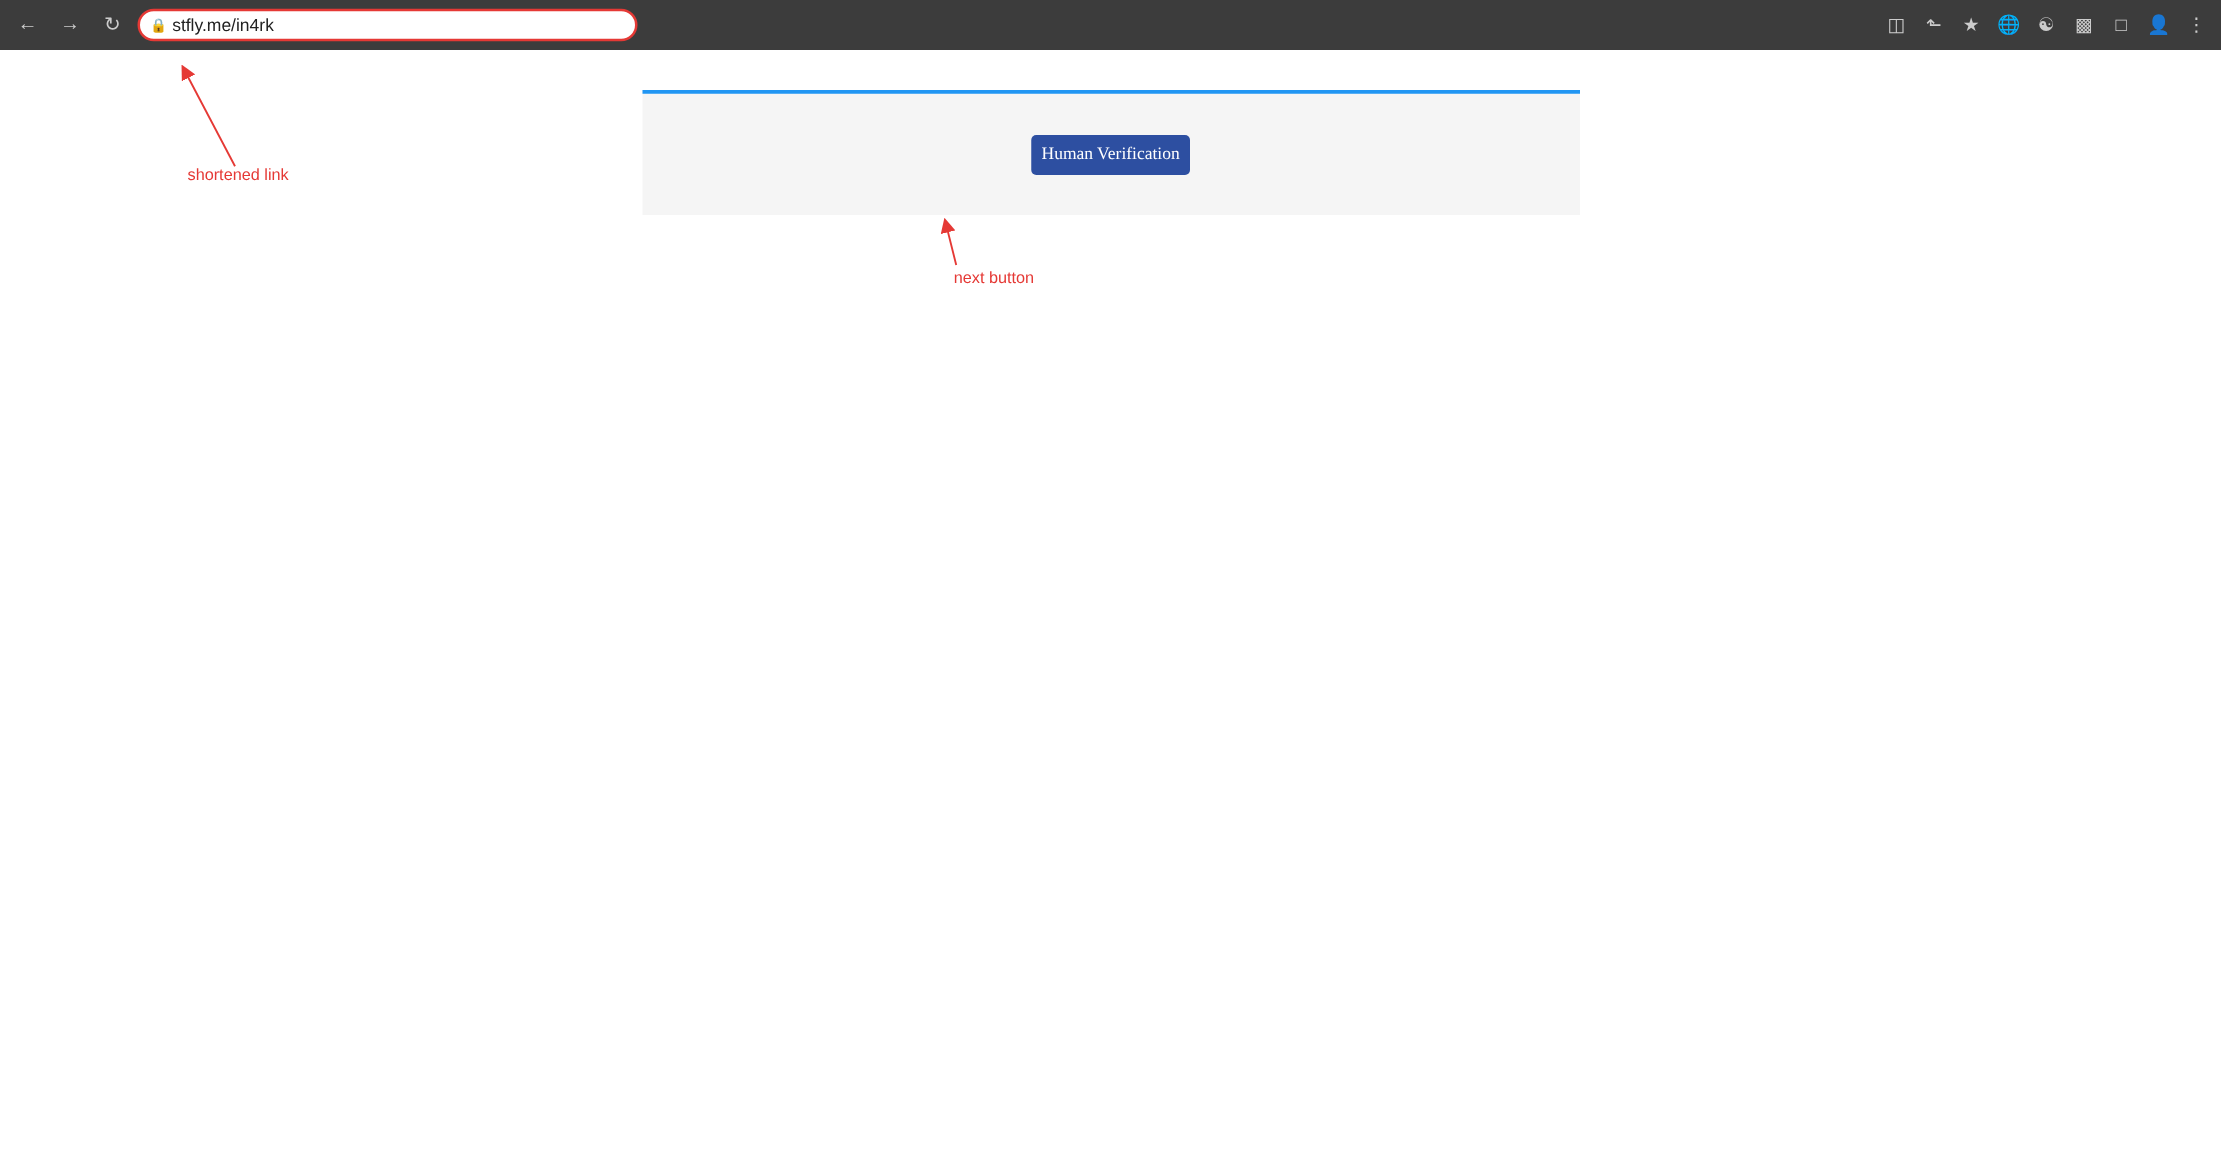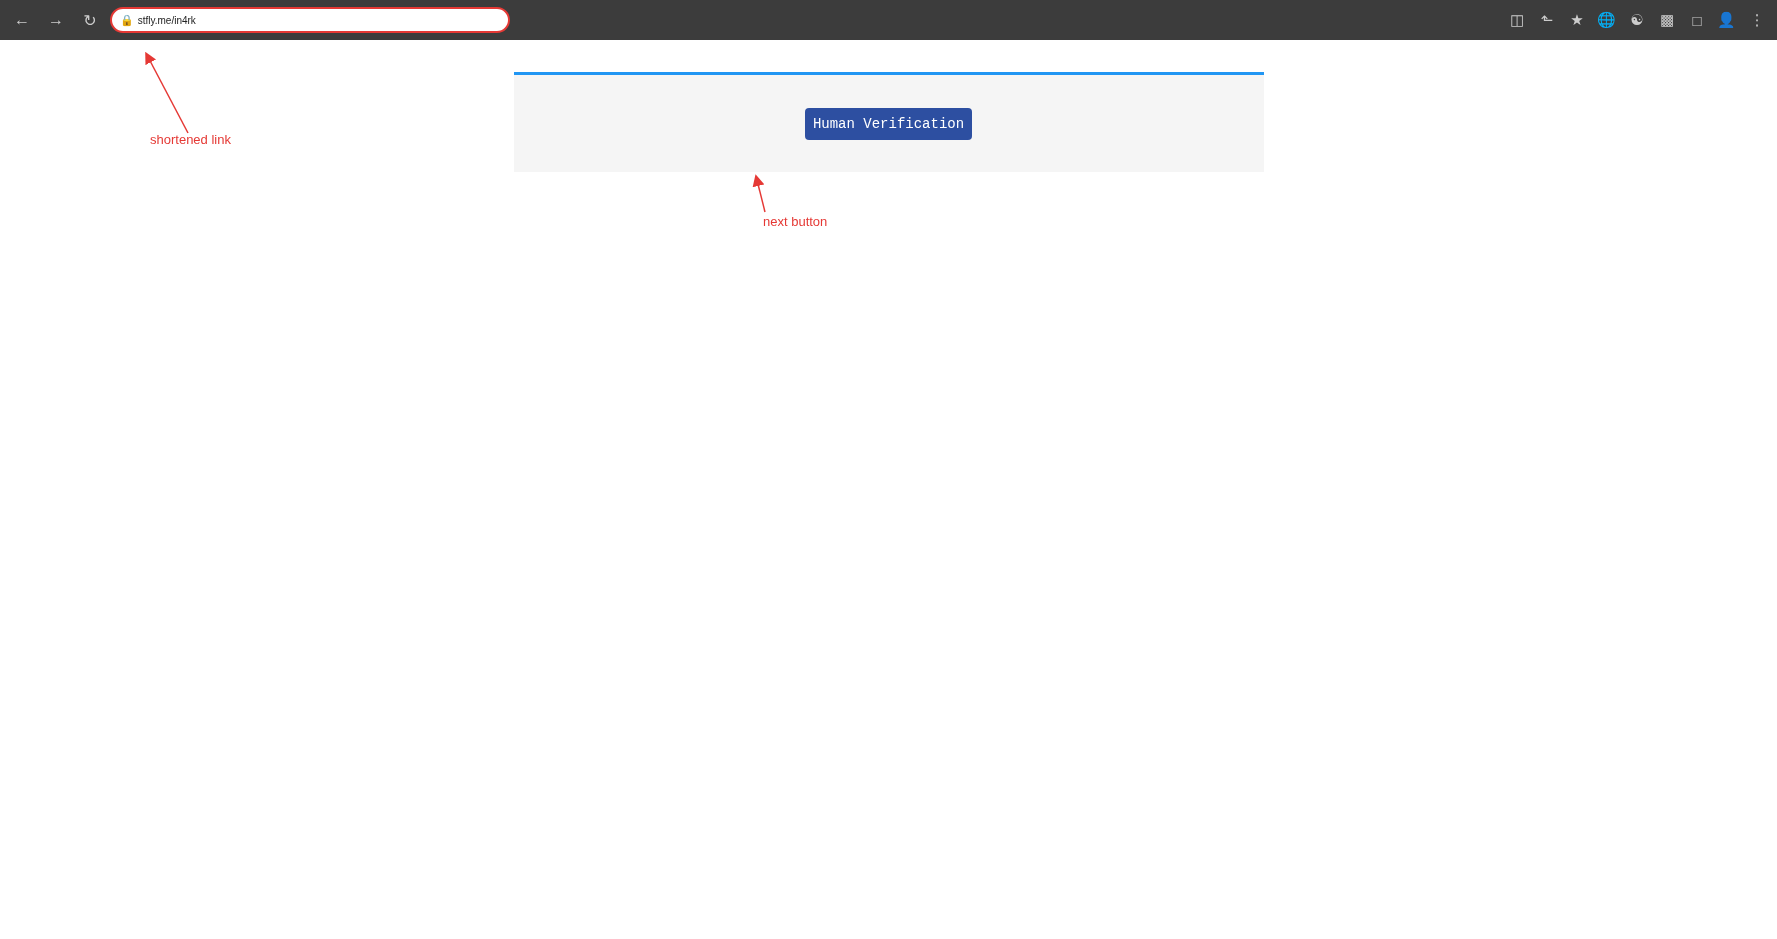--- a/index.html
+++ b/index.html
@@ -36,21 +36,21 @@
       border-radius: 14px;
       height: 26px;
       padding: 0 8px;
       gap: 4px;
     }
     .lock-icon {
       color: #555;
       font-size: 11px;
     }
     .address-text {
-      font-size: 10px;
+      font-size: 14px;
       color: #222;
       white-space: nowrap;
       overflow: hidden;
       text-align: right;
     }
     .toolbar-right {
       margin-left: auto;
       display: flex;
       align-items: center;
       gap: 6px;
@@ -79,21 +79,21 @@
     }
 
     .human-verification-btn {
       background: #2d4fa1;
       color: #fff;
       border: none;
       border-radius: 4px;
       padding: 8px 8px;
       font-size: 14px;
       cursor: pointer;
-      font-family: Liberation Mono, monospace;
+      font-family: Liberation Serif, serif;
     }
     
     .arrows-overlay {
       position: absolute;
       top: 0;
       left: 0;
       width: 100%;
       height: 100%;
       pointer-events: none;
     }

